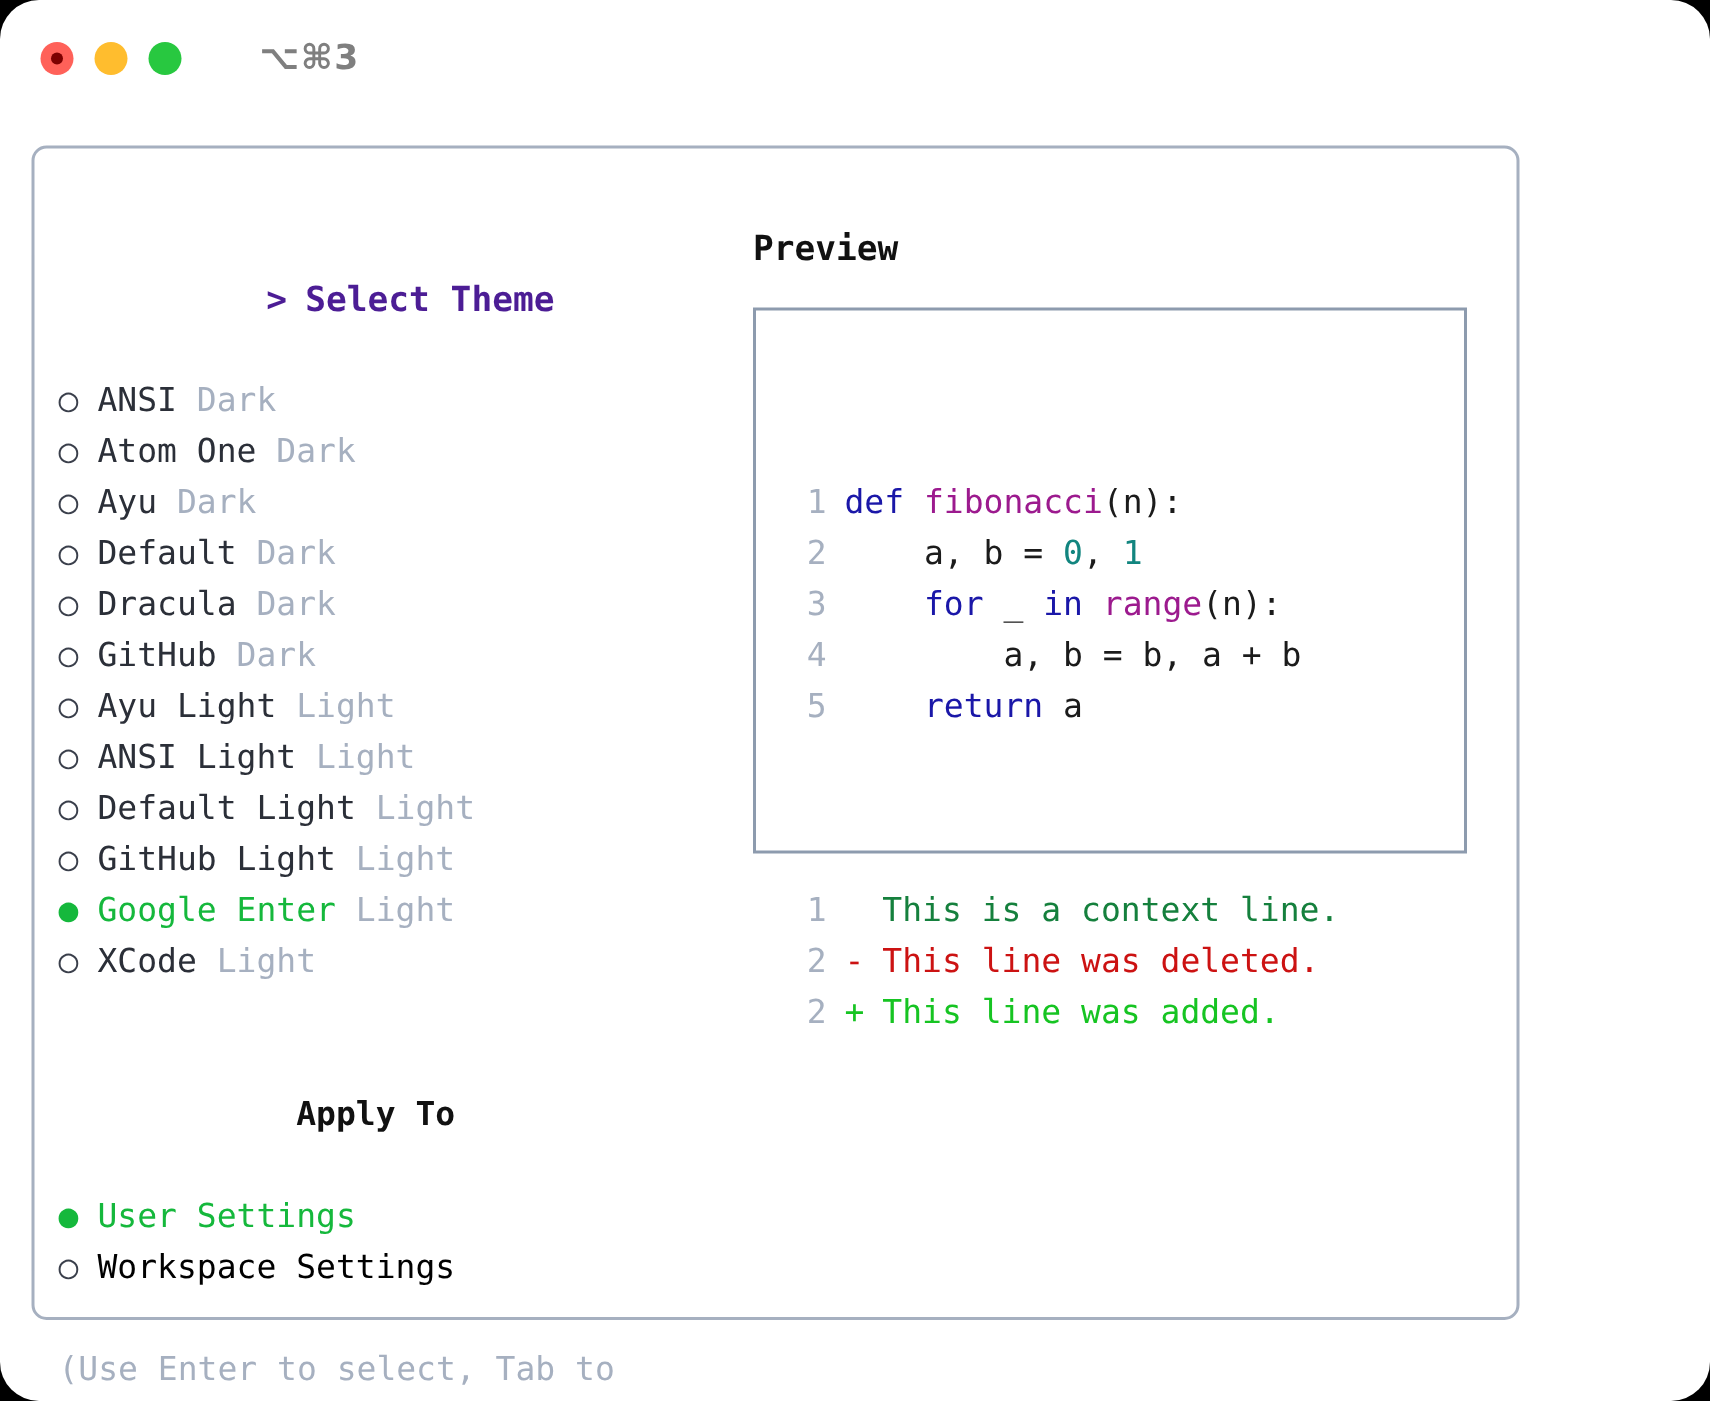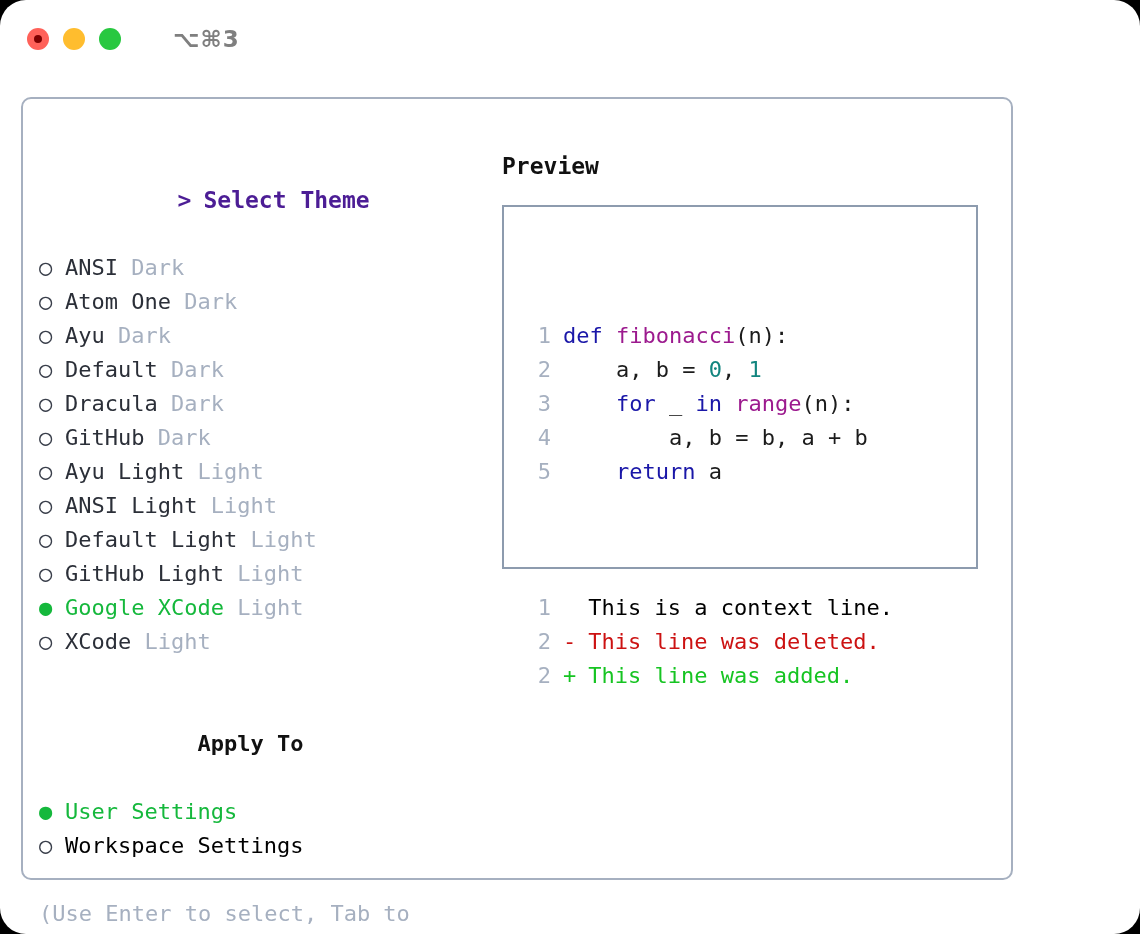--- a/index.html
+++ b/index.html
@@ -179,21 +179,21 @@
     color: #a6b0c0;
     margin-right: 12px;
   }
   .kw   { color: #1a17a8; }
   .fn   { color: #9c1a8e; }
   .num  { color: #12857f; }
   .plain{ color: #1b1b1b; }
   .punct{ color: #1b1b1b; }
 
   .diff { margin-top: 34px; }
-  .d-ctx { color: #000000; text-align: center; }
+  .d-ctx { color: #15803d; text-align: center; }
   .d-del { color: #cc1212; }
   .d-add { color: #16c422; }
   .d-sign { display: inline-block; width: 12px; }
 </style>
 </head>
 <body>
 
 <div class="window">
 
   <div class="titlebar">
@@ -218,21 +218,21 @@
             <div class="row"><span class="marker unsel">○</span><span class="theme-name">ANSI</span><span> </span><span class="theme-kind">Dark</span></div>
             <div class="row"><span class="marker unsel">○</span><span class="theme-name">Atom One</span><span> </span><span class="theme-kind">Dark</span></div>
             <div class="row"><span class="marker unsel">○</span><span class="theme-name">Ayu</span><span> </span><span class="theme-kind">Dark</span></div>
             <div class="row"><span class="marker unsel">○</span><span class="theme-name">Default</span><span> </span><span class="theme-kind">Dark</span></div>
             <div class="row"><span class="marker unsel">○</span><span class="theme-name">Dracula</span><span> </span><span class="theme-kind">Dark</span></div>
             <div class="row"><span class="marker unsel">○</span><span class="theme-name">GitHub</span><span> </span><span class="theme-kind">Dark</span></div>
             <div class="row"><span class="marker unsel">○</span><span class="theme-name">Ayu Light</span><span> </span><span class="theme-kind">Light</span></div>
             <div class="row"><span class="marker unsel">○</span><span class="theme-name">ANSI Light</span><span> </span><span class="theme-kind">Light</span></div>
             <div class="row"><span class="marker unsel">○</span><span class="theme-name">Default Light</span><span> </span><span class="theme-kind">Light</span></div>
             <div class="row"><span class="marker unsel">○</span><span class="theme-name">GitHub Light</span><span> </span><span class="theme-kind">Light</span></div>
-            <div class="row"><span class="marker sel">●</span><span class="theme-name selected">Google XCode</span><span> </span><span class="theme-kind">Light</span></div>
+            <div class="row"><span class="marker sel">●</span><span class="theme-name selected">Google Enter</span><span> </span><span class="theme-kind">Light</span></div>
             <div class="row"><span class="marker unsel">○</span><span class="theme-name">XCode</span><span> </span><span class="theme-kind">Light</span></div>
           </div>
 
         <div class="spacer"></div>
 
         <div class="row">
           <span class="marker"> </span><span class="subheader">Apply To</span>
         </div>
 
         <div id="apply-items">

